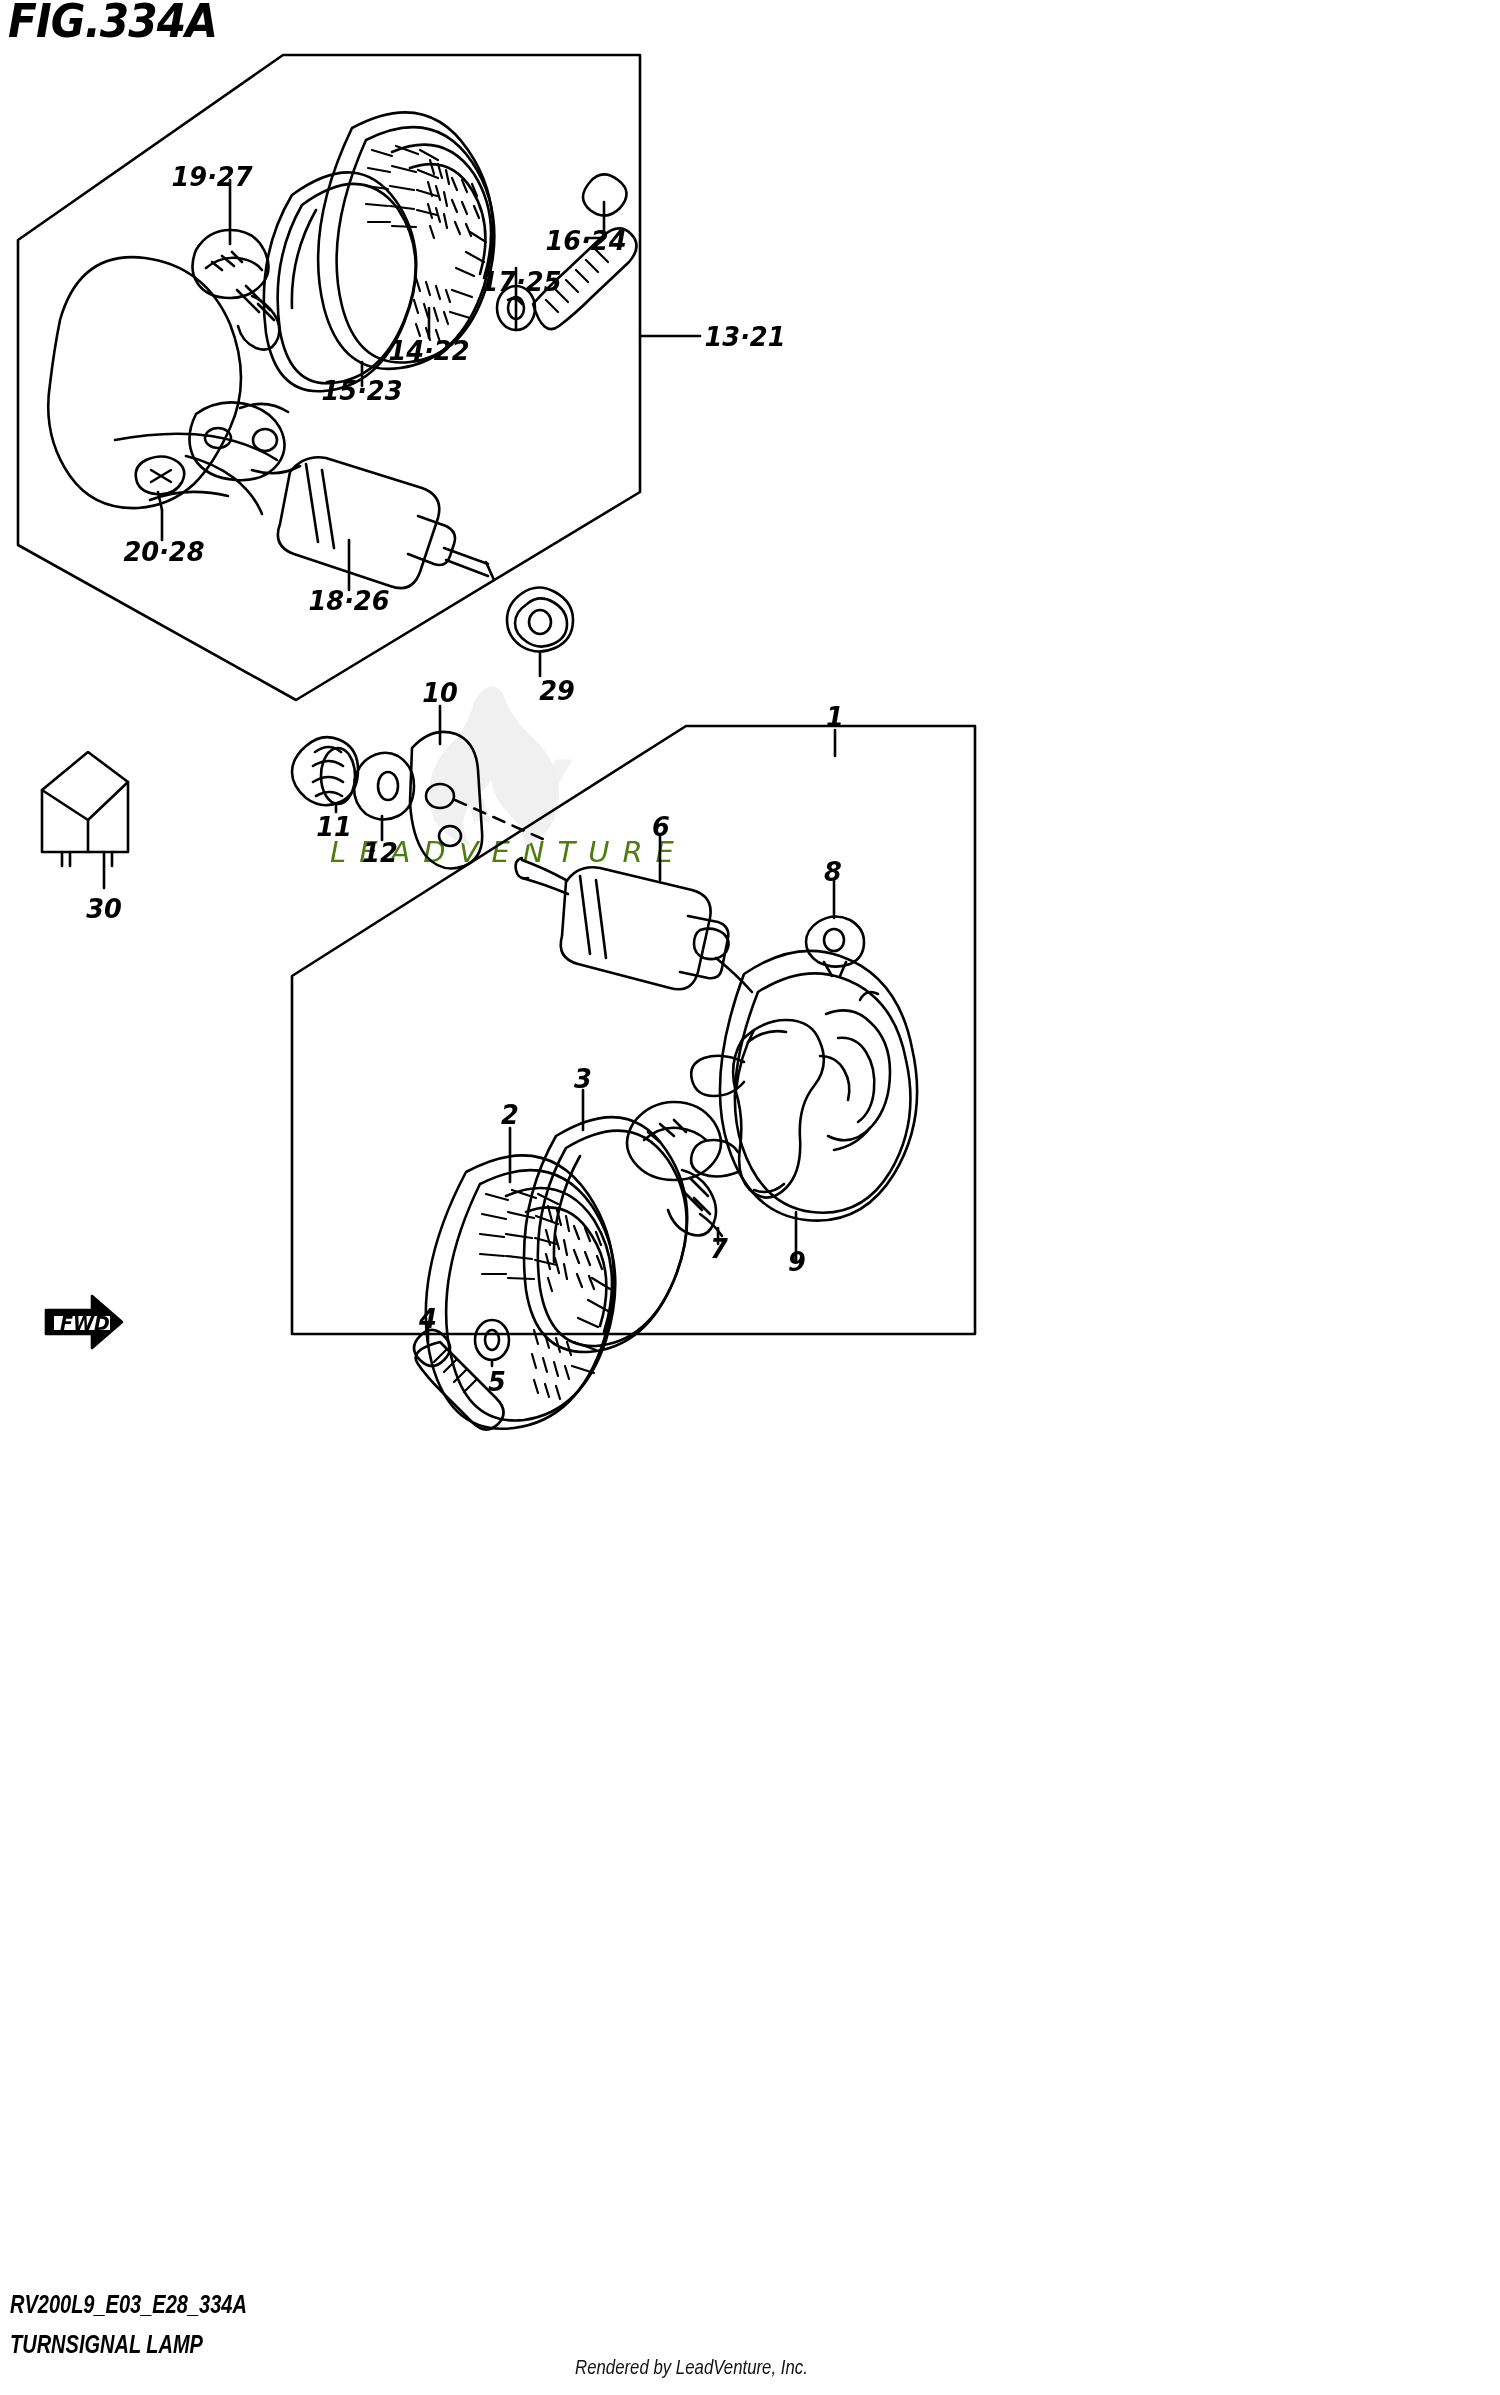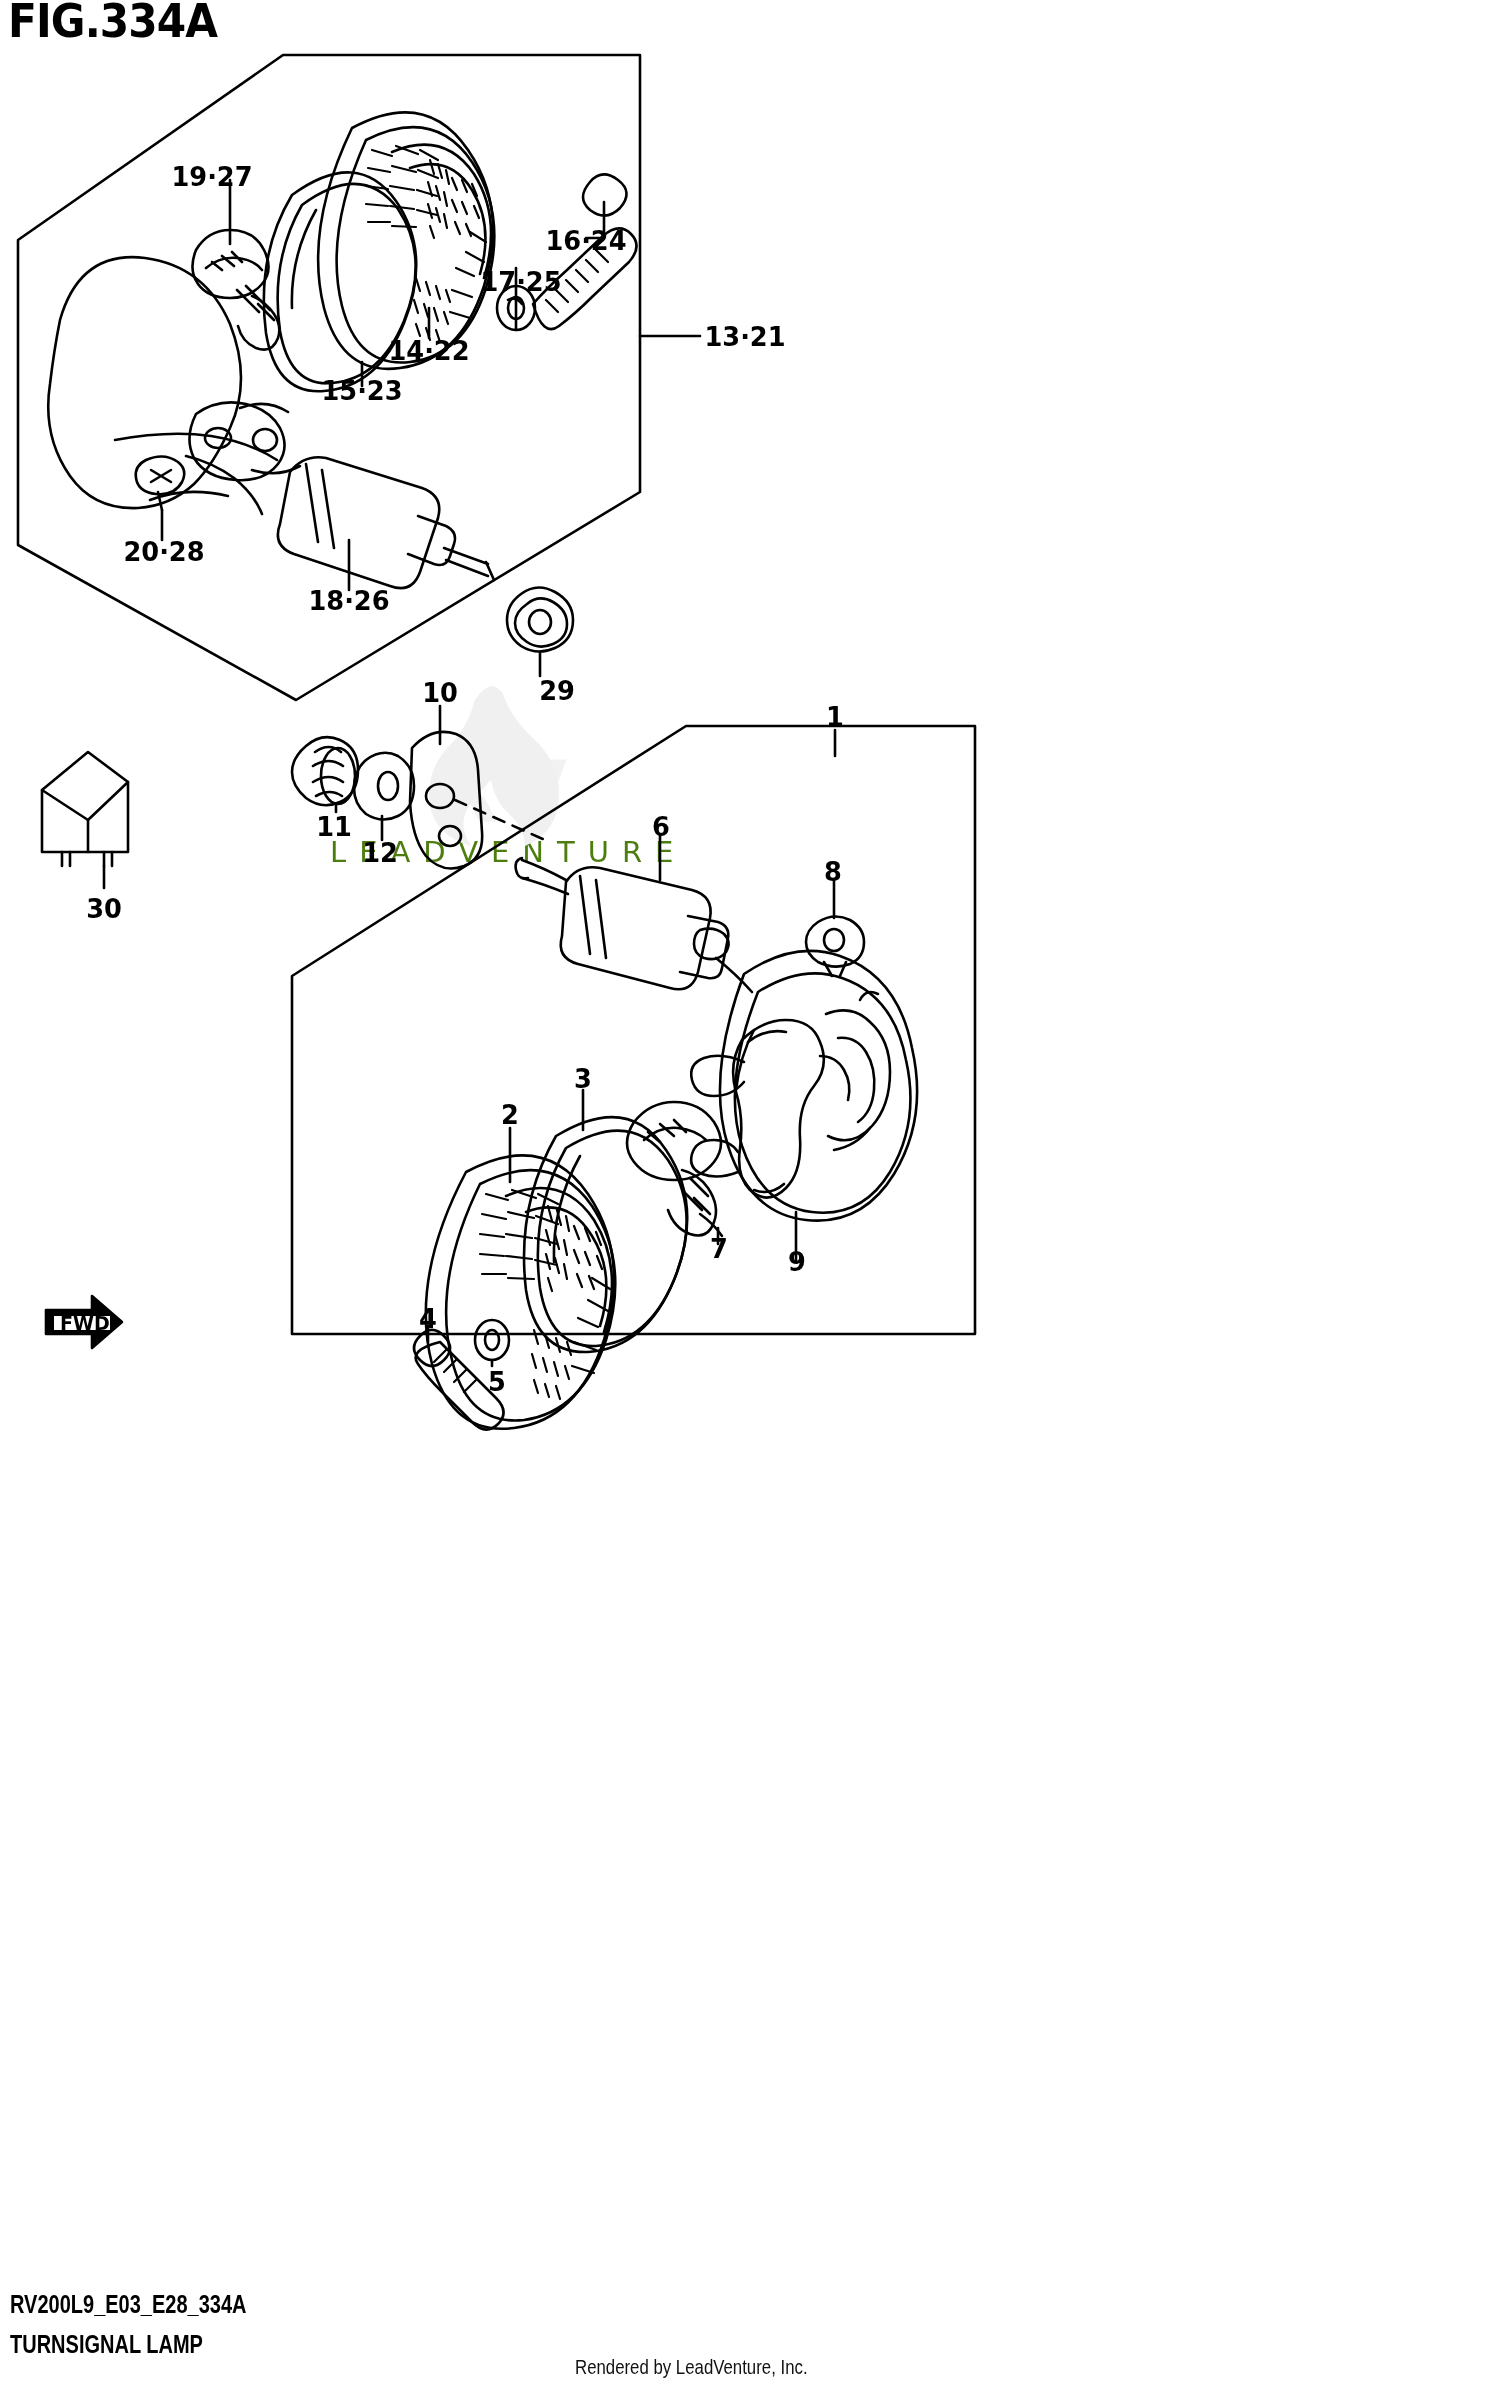--- a/index.html
+++ b/index.html
@@ -1,19 +1,19 @@
 <!DOCTYPE html>
 <html><head>
 <meta charset="utf-8">
 <style>
   html,body{margin:0;padding:0;background:#fff;}
   body{width:1500px;height:2395px;position:relative;overflow:hidden;
        font-family:"Liberation Sans",sans-serif;color:#000;}
 
-  .page{position:absolute;inset:0;}
+  .page{position:absolute;inset:0;font-style:italic;}
 
   
   #fig-title{
     position:absolute;left:8px;top:-2px;
     font-family:"DejaVu Sans",sans-serif;
     font-weight:bold;font-size:46px;letter-spacing:-1px;
     transform:scaleX(.92);transform-origin:left top;
     line-height:1;
   }
 

